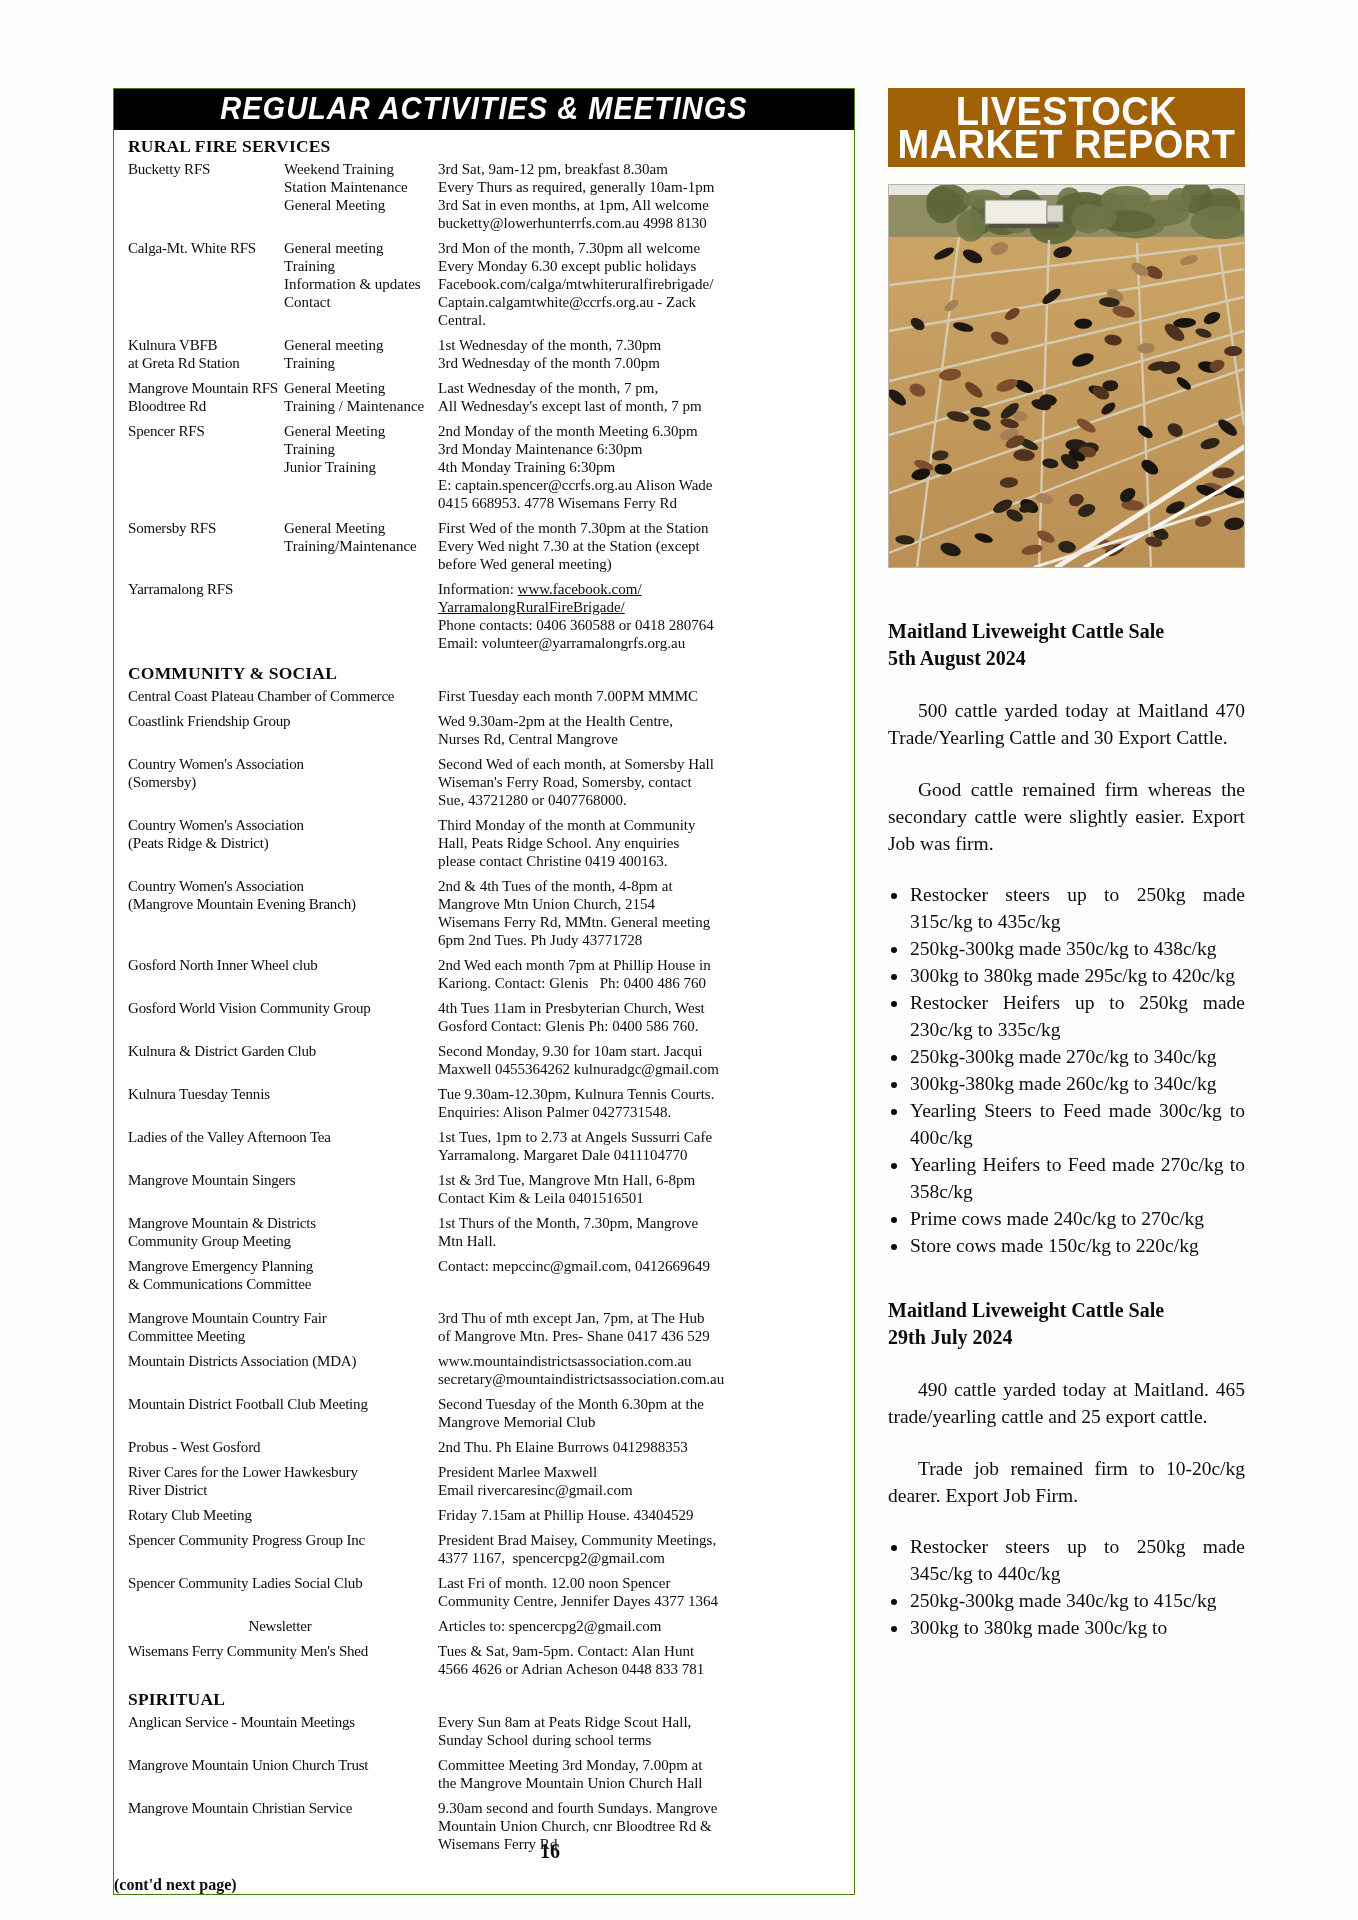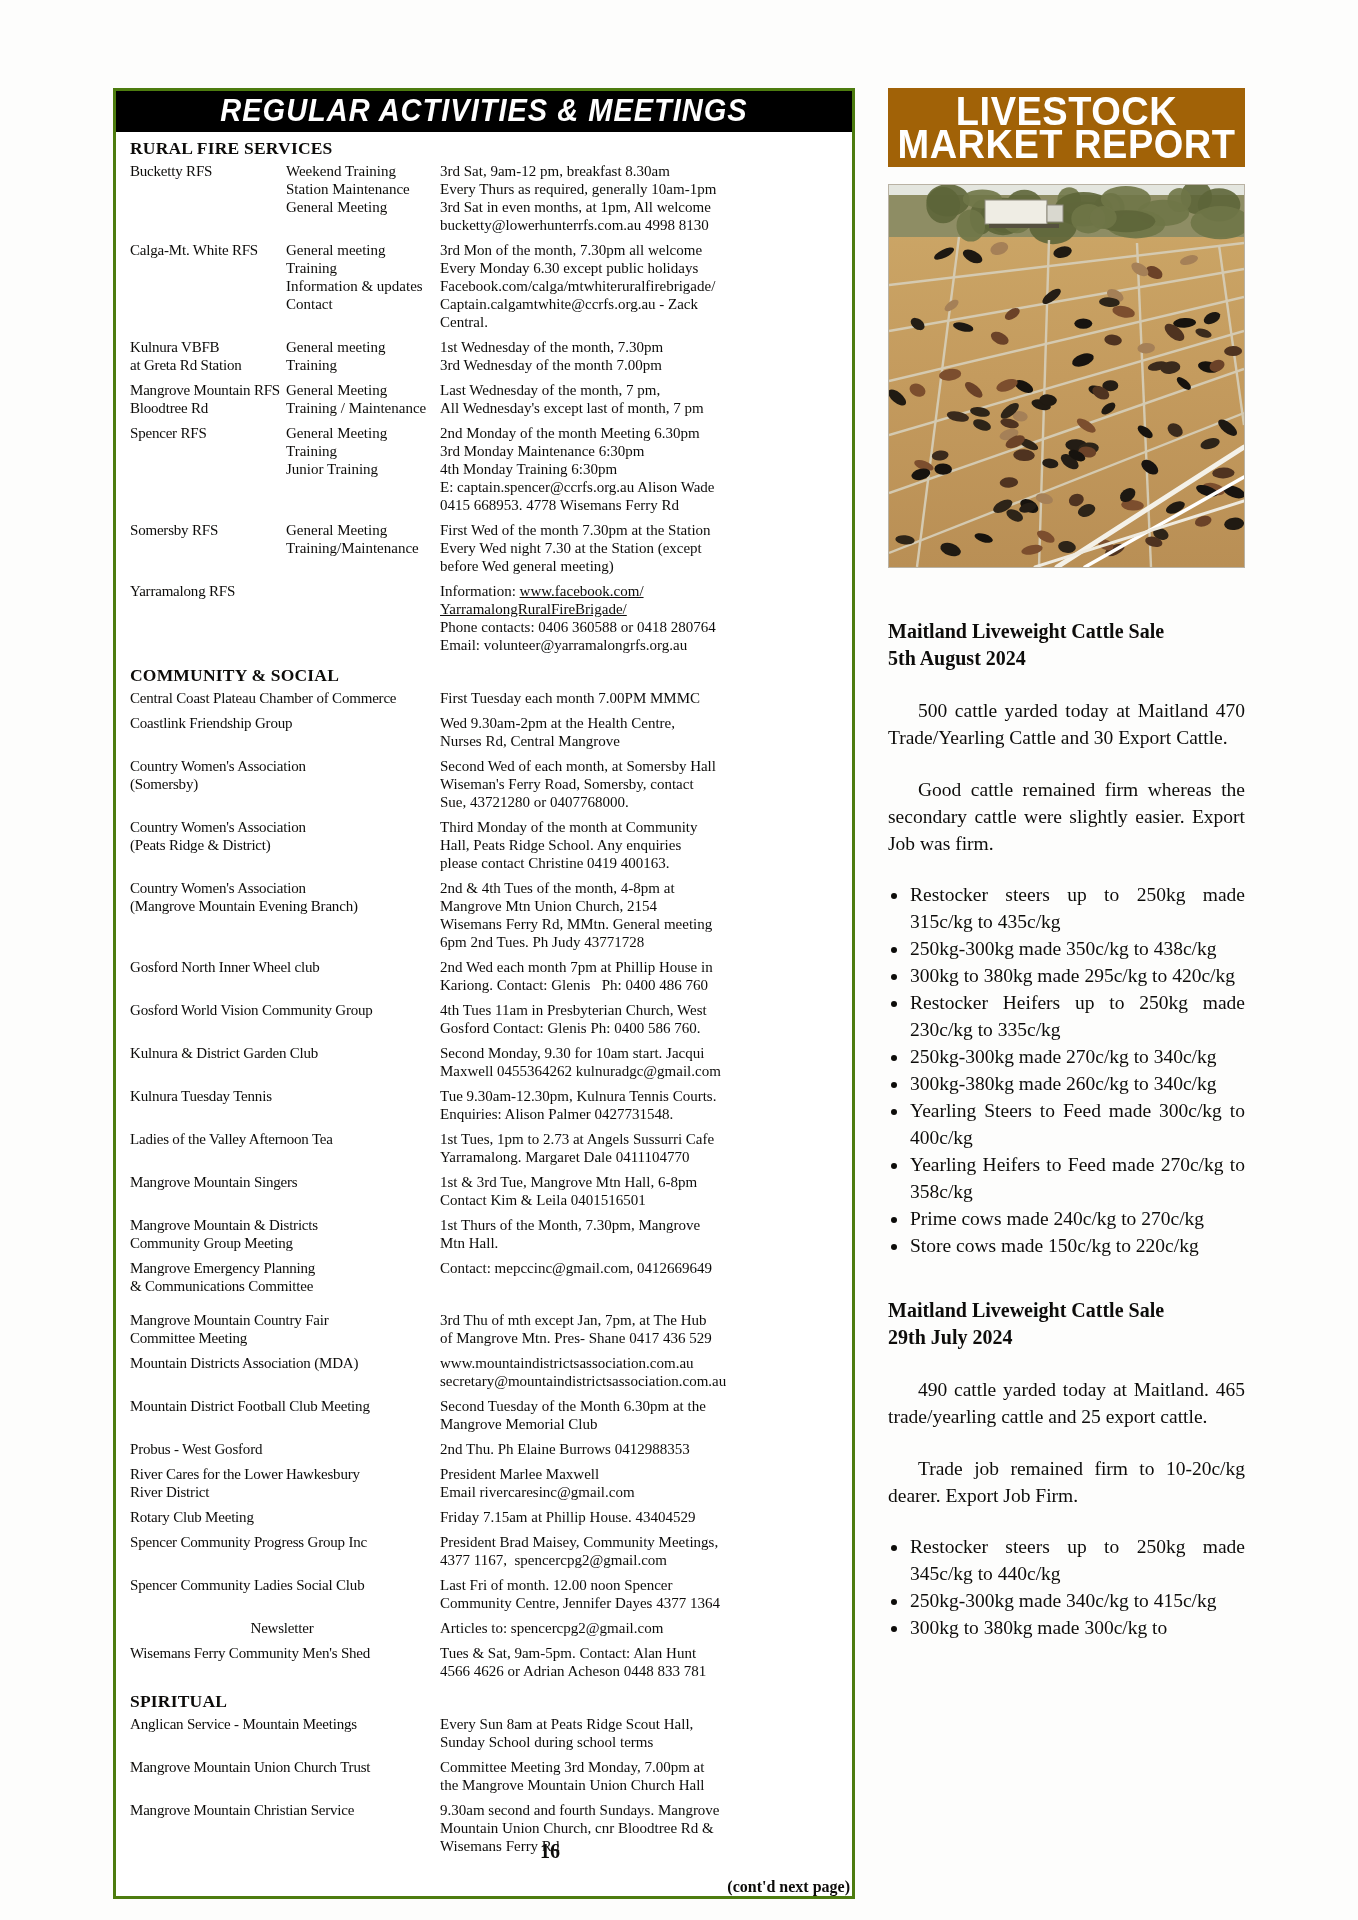--- a/index.html
+++ b/index.html
@@ -1,37 +1,37 @@
 <!DOCTYPE html>
 <html><head>
 <meta charset="utf-8">
 <style>
   html,body{margin:0;padding:0;background:#fff;width:1358px;height:1920px;overflow:hidden;
             font-family:"Liberation Serif",serif;color:#0d0c0a;}
   #page{position:relative;width:1358px;height:1920px;background:#fdfdfc;}
 
   
   .left-box{position:absolute;left:113px;top:88px;width:742px;min-height:1726px;
-            border:3px solid #4d7c0f;box-sizing:border-box;background:#fff;}
+            border:1px solid #4d7c0f;box-sizing:border-box;background:#fff;}
   .left-header{height:41px;background:#000;display:flex;align-items:center;justify-content:center;}
   .left-title{font-family:"Liberation Sans",sans-serif;font-weight:bold;font-style:italic;
               font-size:29px;color:#fff;letter-spacing:1px;white-space:nowrap;transform:scaleY(1.05);}
   .left-content{padding:4px 12px 10px 14px;}
   .sec-heading{font-size:17.5px;font-weight:bold;letter-spacing:.2px;margin:11px 0 3px;}
   .sec-heading:first-child{margin-top:2px;}
   .entry{display:grid;column-gap:6px;margin:0 0 7px 0;}
   .entry3{grid-template-columns:150px 148px 1fr;}
   .entry2{grid-template-columns:304px 1fr;}
   .entry.sp{margin-top:16px;}
   .cell{min-width:0;}
   .cell.name{letter-spacing:-0.2px;}
   .cell.center{text-align:center;}
   .ln{font-size:15px;line-height:18px;}
   .link{text-decoration:underline;}
-  .contd{font-weight:bold;font-size:16px;text-align:right;padding:6px 2px 0 0;}
+  .contd{font-weight:bold;font-size:16px;text-align:left;padding:6px 2px 0 0;}
   .page-num{position:absolute;left:500px;top:1840px;width:100px;text-align:center;
             font-size:20px;font-weight:bold;}
 
   
   .right-col{position:absolute;left:888px;top:88px;width:357px;}
   .livestock-box{background:#a16207;padding:7px 2px 6px;}
   .lt-line{font-family:"Liberation Sans",sans-serif;font-weight:bold;font-size:38px;
            line-height:33px;color:#fff;text-align:center;letter-spacing:.5px;transform:scaleY(1.08);}
   .photo-wrap{margin-top:17px;line-height:0;border:1px solid #b9b2a4;}
   .reports{margin-top:50px;}

